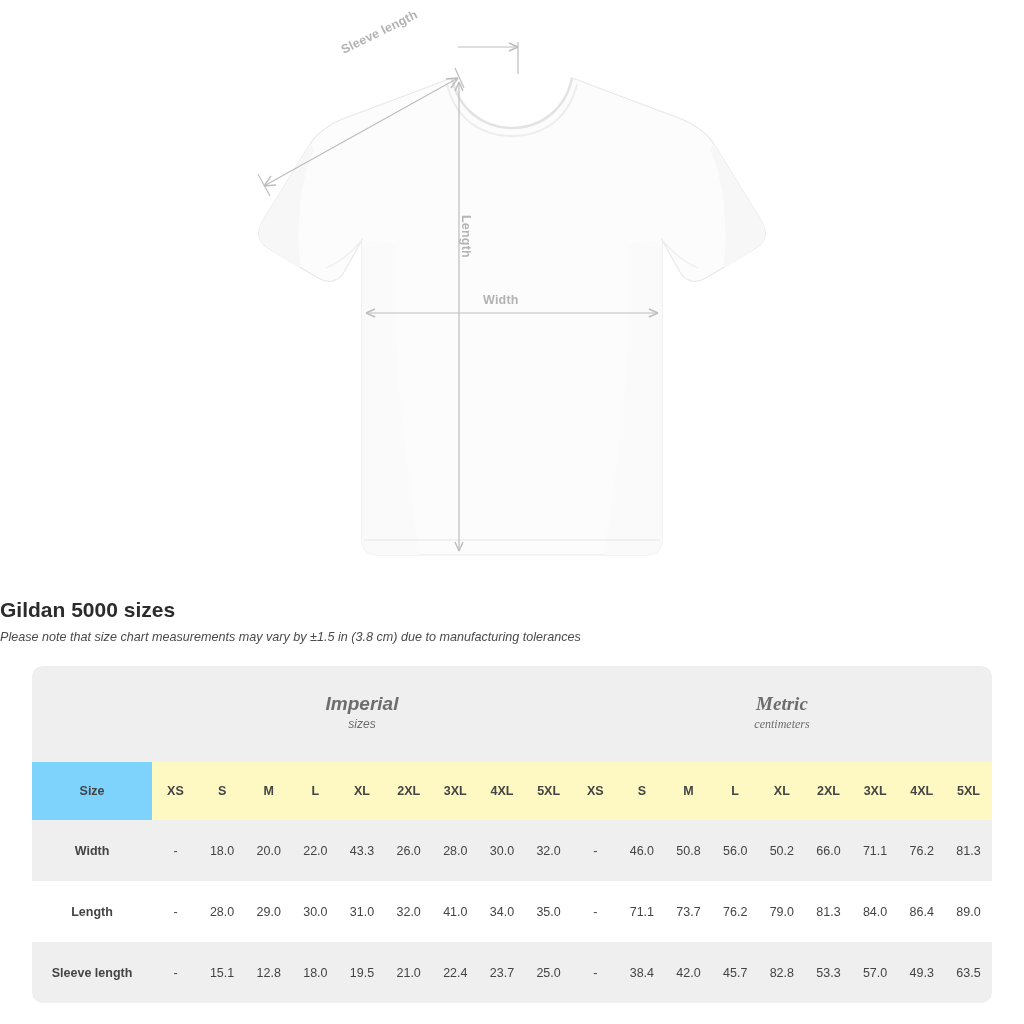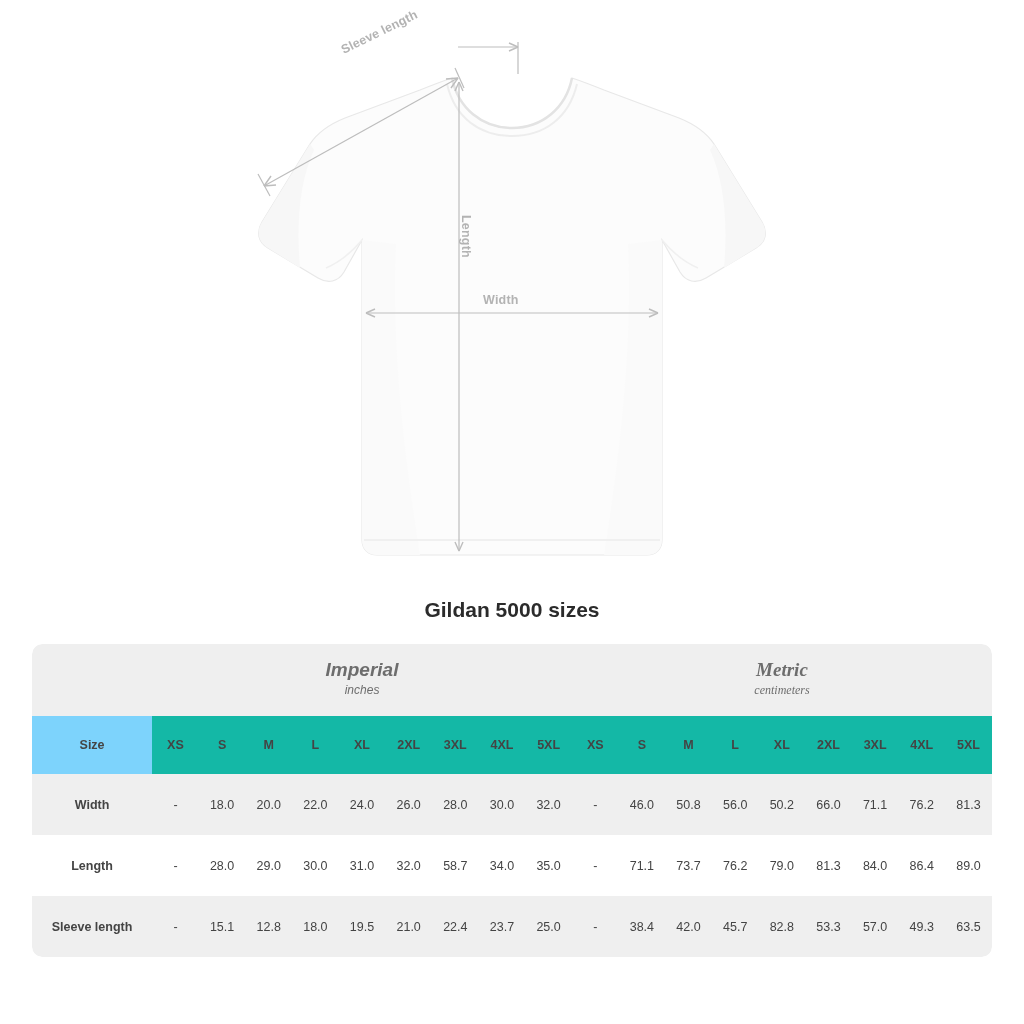--- a/index.html
+++ b/index.html
@@ -47,21 +47,21 @@
     writing-mode: vertical-rl;
     text-orientation: mixed;
   }
   .label-width {
     left: 483px;
     top: 293px;
   }
 
   
   .title-block {
-    text-align: center;
+    text-align: left;
     margin-top: 8px;
   }
   .chart-title {
     font-size: 21px;
     font-weight: bold;
     color: #2b2b2b;
     margin: 0 0 8px 0;
   }
   .chart-note {
     font-size: 12.6px;
@@ -84,38 +84,38 @@
   table.size-table td,
   table.size-table th {
     text-align: center;
     vertical-align: middle;
     font-size: 12.5px;
     color: #444444;
     border: none;
   }
   .unit-row td {
     background: #efefef;
-    height: 72px;
+    height: 96px;
     padding: 0;
   }
   .unit-title {
     font-size: 19px;
     font-style: italic;
     font-weight: bold;
     color: #6d6d6d;
     line-height: 1.15;
   }
   .unit-sub {
     font-size: 12px;
     font-style: italic;
     color: #6d6d6d;
     line-height: 1.6;
   }
   .hdr-row td {
-    background: #14b8a6;
+    background: #fef9c3;
     height: 56px;
     font-weight: bold;
     color: #3c3c3c;
     font-size: 12.5px;
   }
   .hdr-row td.rowname {
     background: #7dd3fc;
   }
   .data-row td {
     height: 59px;
@@ -212,35 +212,36 @@
     </g>
   </svg>
 
   <div class="dim-label label-sleeve">Sleeve length</div>
   <div class="dim-label label-length">Length</div>
   <div class="dim-label label-width">Width</div>
 </div>
 
 <div class="title-block">
   <h1 class="chart-title">Gildan 5000 sizes</h1>
+  <p class="chart-note">Please note that size chart measurements may vary by ±1.5 in (3.8 cm) due to manufacturing tolerances</p>
 </div>
 
 <div class="table-wrap">
   <table class="size-table">
     <colgroup>
       <col style="width:120px">
       <col span="9" style="width:46.6px">
       <col span="9" style="width:46.6px">
     </colgroup>
     <tbody>
       <tr class="unit-row">
         <td class="corner-tl"></td>
         <td colspan="9">
           <div class="unit-title">Imperial</div>
-          <div class="unit-sub">inches</div>
+          <div class="unit-sub">sizes</div>
         </td>
         <td colspan="9" class="corner-tr">
           <div class="unit-title">Metric</div>
           <div class="unit-sub">centimeters</div>
         </td>
       </tr>
 
       <tr class="hdr-row">
         <td class="rowname">Size</td>
         <td>XS</td>
@@ -262,21 +263,21 @@
         <td>4XL</td>
         <td>5XL</td>
       </tr>
 
       <tr class="data-row row-shaded">
         <td class="rowname">Width</td>
         <td class="imperial-cell">-</td>
         <td class="imperial-cell">18.0</td>
         <td class="imperial-cell">20.0</td>
         <td class="imperial-cell">22.0</td>
-        <td class="imperial-cell">24.0</td>
+        <td class="imperial-cell">43.3</td>
         <td class="imperial-cell">26.0</td>
         <td class="imperial-cell">28.0</td>
         <td class="imperial-cell">30.0</td>
         <td class="imperial-cell">32.0</td>
         <td class="metric-cell">-</td>
         <td class="metric-cell">46.0</td>
         <td class="metric-cell">50.8</td>
         <td class="metric-cell">56.0</td>
         <td class="metric-cell">50.2</td>
         <td class="metric-cell">66.0</td>
@@ -286,21 +287,21 @@
       </tr>
 
       <tr class="data-row row-plain">
         <td class="rowname">Length</td>
         <td class="imperial-cell">-</td>
         <td class="imperial-cell">28.0</td>
         <td class="imperial-cell">29.0</td>
         <td class="imperial-cell">30.0</td>
         <td class="imperial-cell">31.0</td>
         <td class="imperial-cell">32.0</td>
-        <td class="imperial-cell">58.7</td>
+        <td class="imperial-cell">41.0</td>
         <td class="imperial-cell">34.0</td>
         <td class="imperial-cell">35.0</td>
         <td class="metric-cell">-</td>
         <td class="metric-cell">71.1</td>
         <td class="metric-cell">73.7</td>
         <td class="metric-cell">76.2</td>
         <td class="metric-cell">79.0</td>
         <td class="metric-cell">81.3</td>
         <td class="metric-cell">84.0</td>
         <td class="metric-cell">86.4</td>

